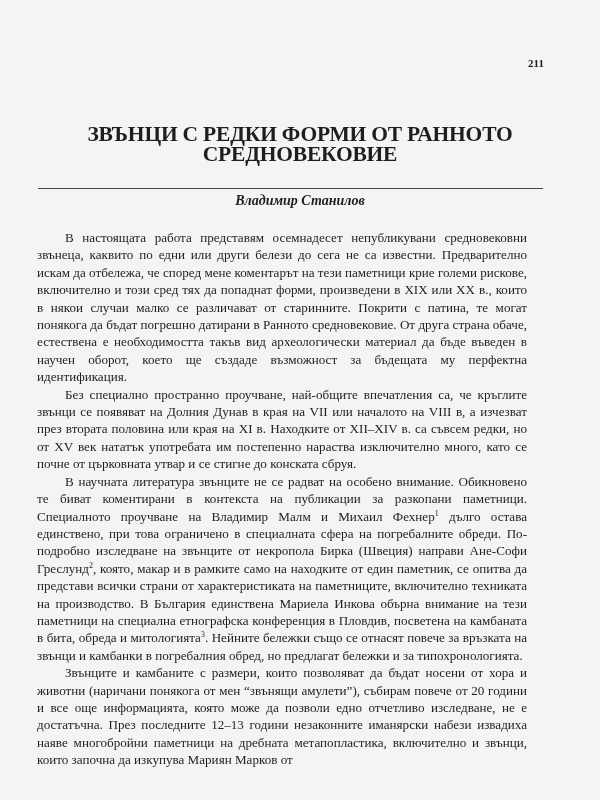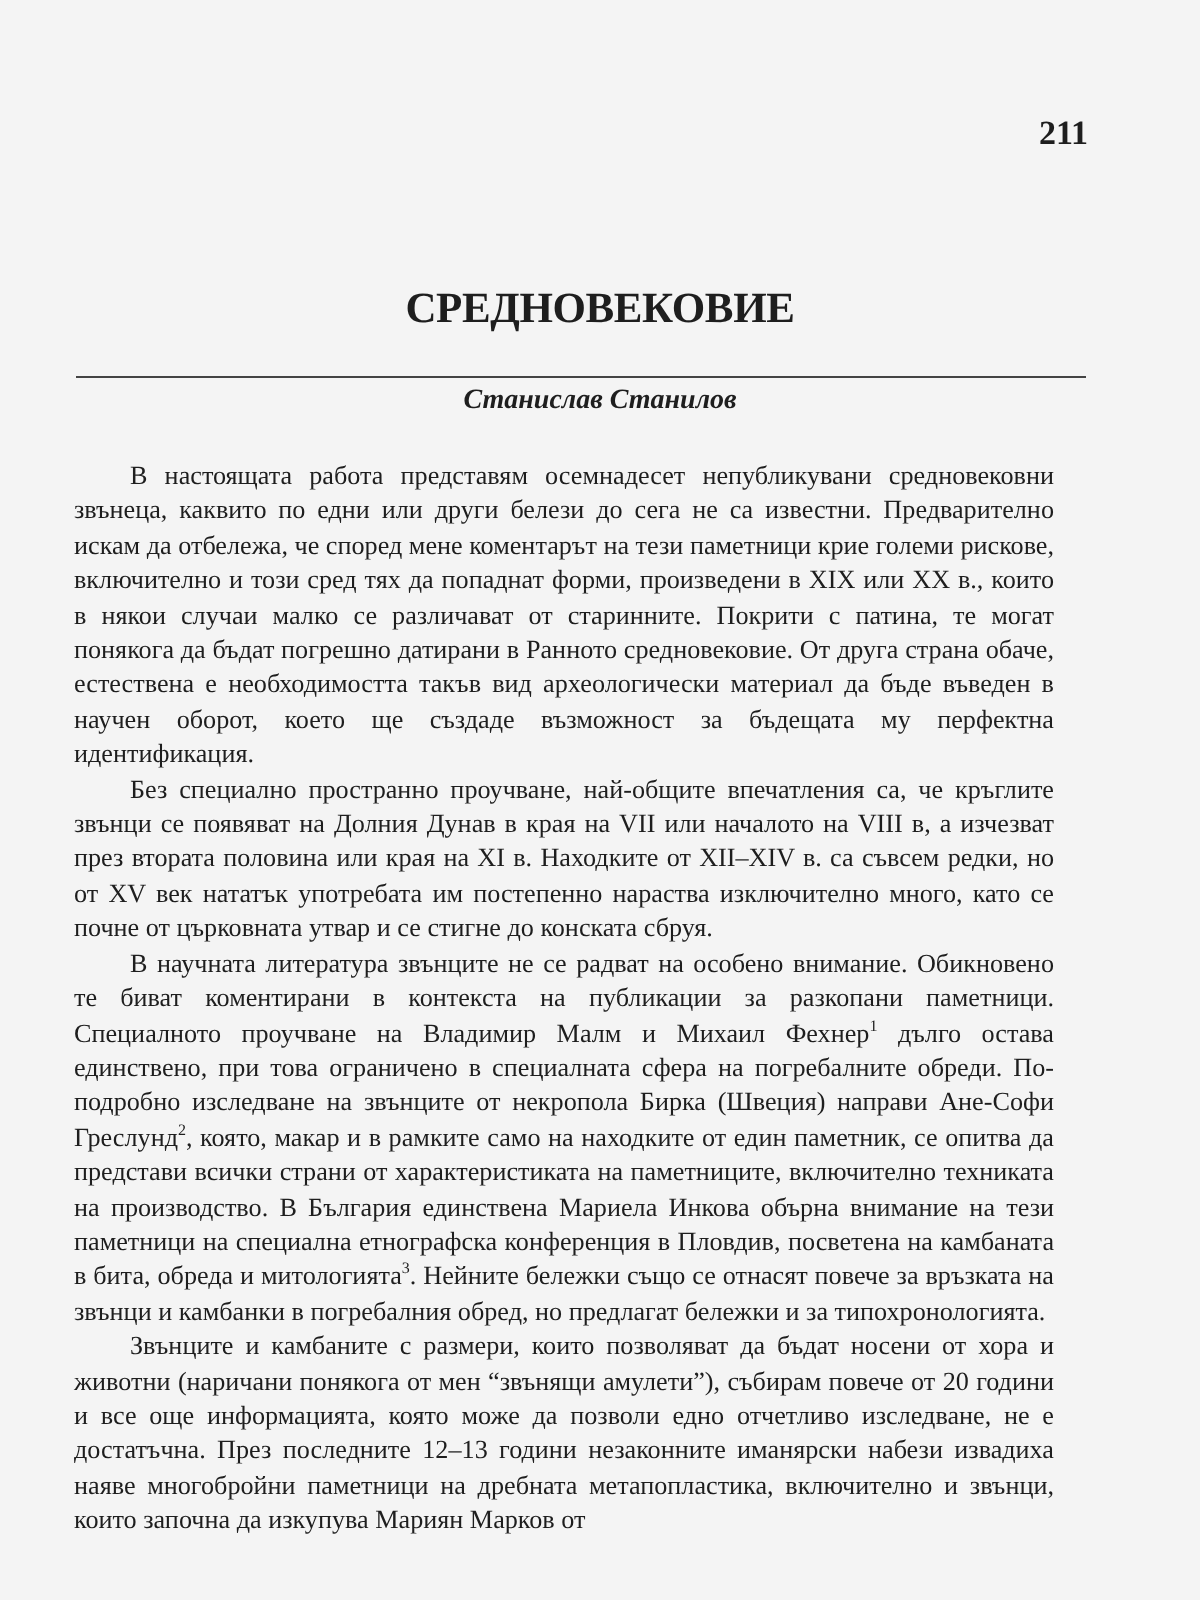--- a/index.html
+++ b/index.html
@@ -7,21 +7,21 @@
     width: 600px; height: 800px;
     background: #f4f4f4;
     position: relative;
     overflow: hidden;
     font-family: "Liberation Serif", "DejaVu Serif", serif;
     color: #1e1e1e;
   }
   .page-number {
     position: absolute;
     right: 56px; top: 57px;
-    font-size: 17px;
+    font-size: 11px;
     font-weight: bold;
   }
   .title {
     position: absolute;
     left: 40px; width: 520px;
     top: 124px;
     text-align: center;
     font-weight: bold;
     font-size: 21.5px;
     line-height: 20px;
@@ -57,26 +57,26 @@
     text-indent: 28px;
   }
   sup { font-size: 8px; line-height: 0; vertical-align: super; }
 </style>
 </head>
 <body>
 
 <div class="page-number">211</div>
 
 <h1 class="title">
-  <br>
+  <span>ЗВЪНЦИ С РЕДКИ ФОРМИ ОТ РАННОТО</span><br>
   <span>СРЕДНОВЕКОВИЕ</span>
 </h1>
 
 <div class="rule"></div>
 
-<div class="author">Станислав Станилов</div>
+<div class="author">Владимир Станилов</div>
 
 <div class="body-text">
   <p>В настоящата работа представям осемнадесет непубликувани средновековни звънеца, каквито по едни или други белези до сега не са известни. Предварително искам да отбележа, че според мене коментарът на тези паметници крие големи рискове, включително и този сред тях да попаднат форми, произведени в XIX или XX в., които в някои случаи малко се различават от старинните. Покрити с патина, те могат понякога да бъдат погрешно датирани в Ранното средновековие. От друга страна обаче, естествена е необходимостта такъв вид археологически материал да бъде въведен в научен оборот, което ще създаде възможност за бъдещата му перфектна идентификация.</p>
   <p>Без специално пространно проучване, най-общите впечатления са, че кръглите звънци се появяват на Долния Дунав в края на VII или началото на VIII в, а изчезват през втората половина или края на XI в. Находките от XII–XIV в. са съвсем редки, но от XV век нататък употребата им постепенно нараства изключително много, като се почне от църковната утвар и се стигне до конската сбруя.</p>
   <p><span>В научната литература звънците не се радват на особено внимание. Обикновено те биват коментирани в контекста на публикации за разкопани паметници. Специалното проучване на Владимир Малм и Михаил Фехнер</span><sup>1</sup><span> дълго остава единствено, при това ограничено в специалната сфера на погребалните обреди. По-подробно изследване на звънците от некропола Бирка (Швеция) направи Ане-Софи Греслунд</span><sup>2</sup><span>, която, макар и в рамките само на находките от един паметник, се опитва да представи всички страни от характеристиката на паметниците, включително техниката на производство. В България единствена Мариела Инкова обърна внимание на тези паметници на специална етнографска конференция в Пловдив, посветена на камбаната в бита, обреда и митологията</span><sup>3</sup><span>. Нейните бележки също се отнасят повече за връзката на звънци и камбанки в погребалния обред, но предлагат бележки и за типохронологията.</span></p>
   <p>Звънците и камбаните с размери, които позволяват да бъдат носени от хора и животни (наричани понякога от мен “звънящи амулети”), събирам повече от 20 години и все още информацията, която може да позволи едно отчетливо изследване, не е достатъчна. През последните 12–13 години незаконните иманярски набези извадиха наяве многобройни паметници на дребната метапопластика, включително и звънци, които започна да изкупува Мариян Марков от</p>
 </div>
 
 </body></html>

